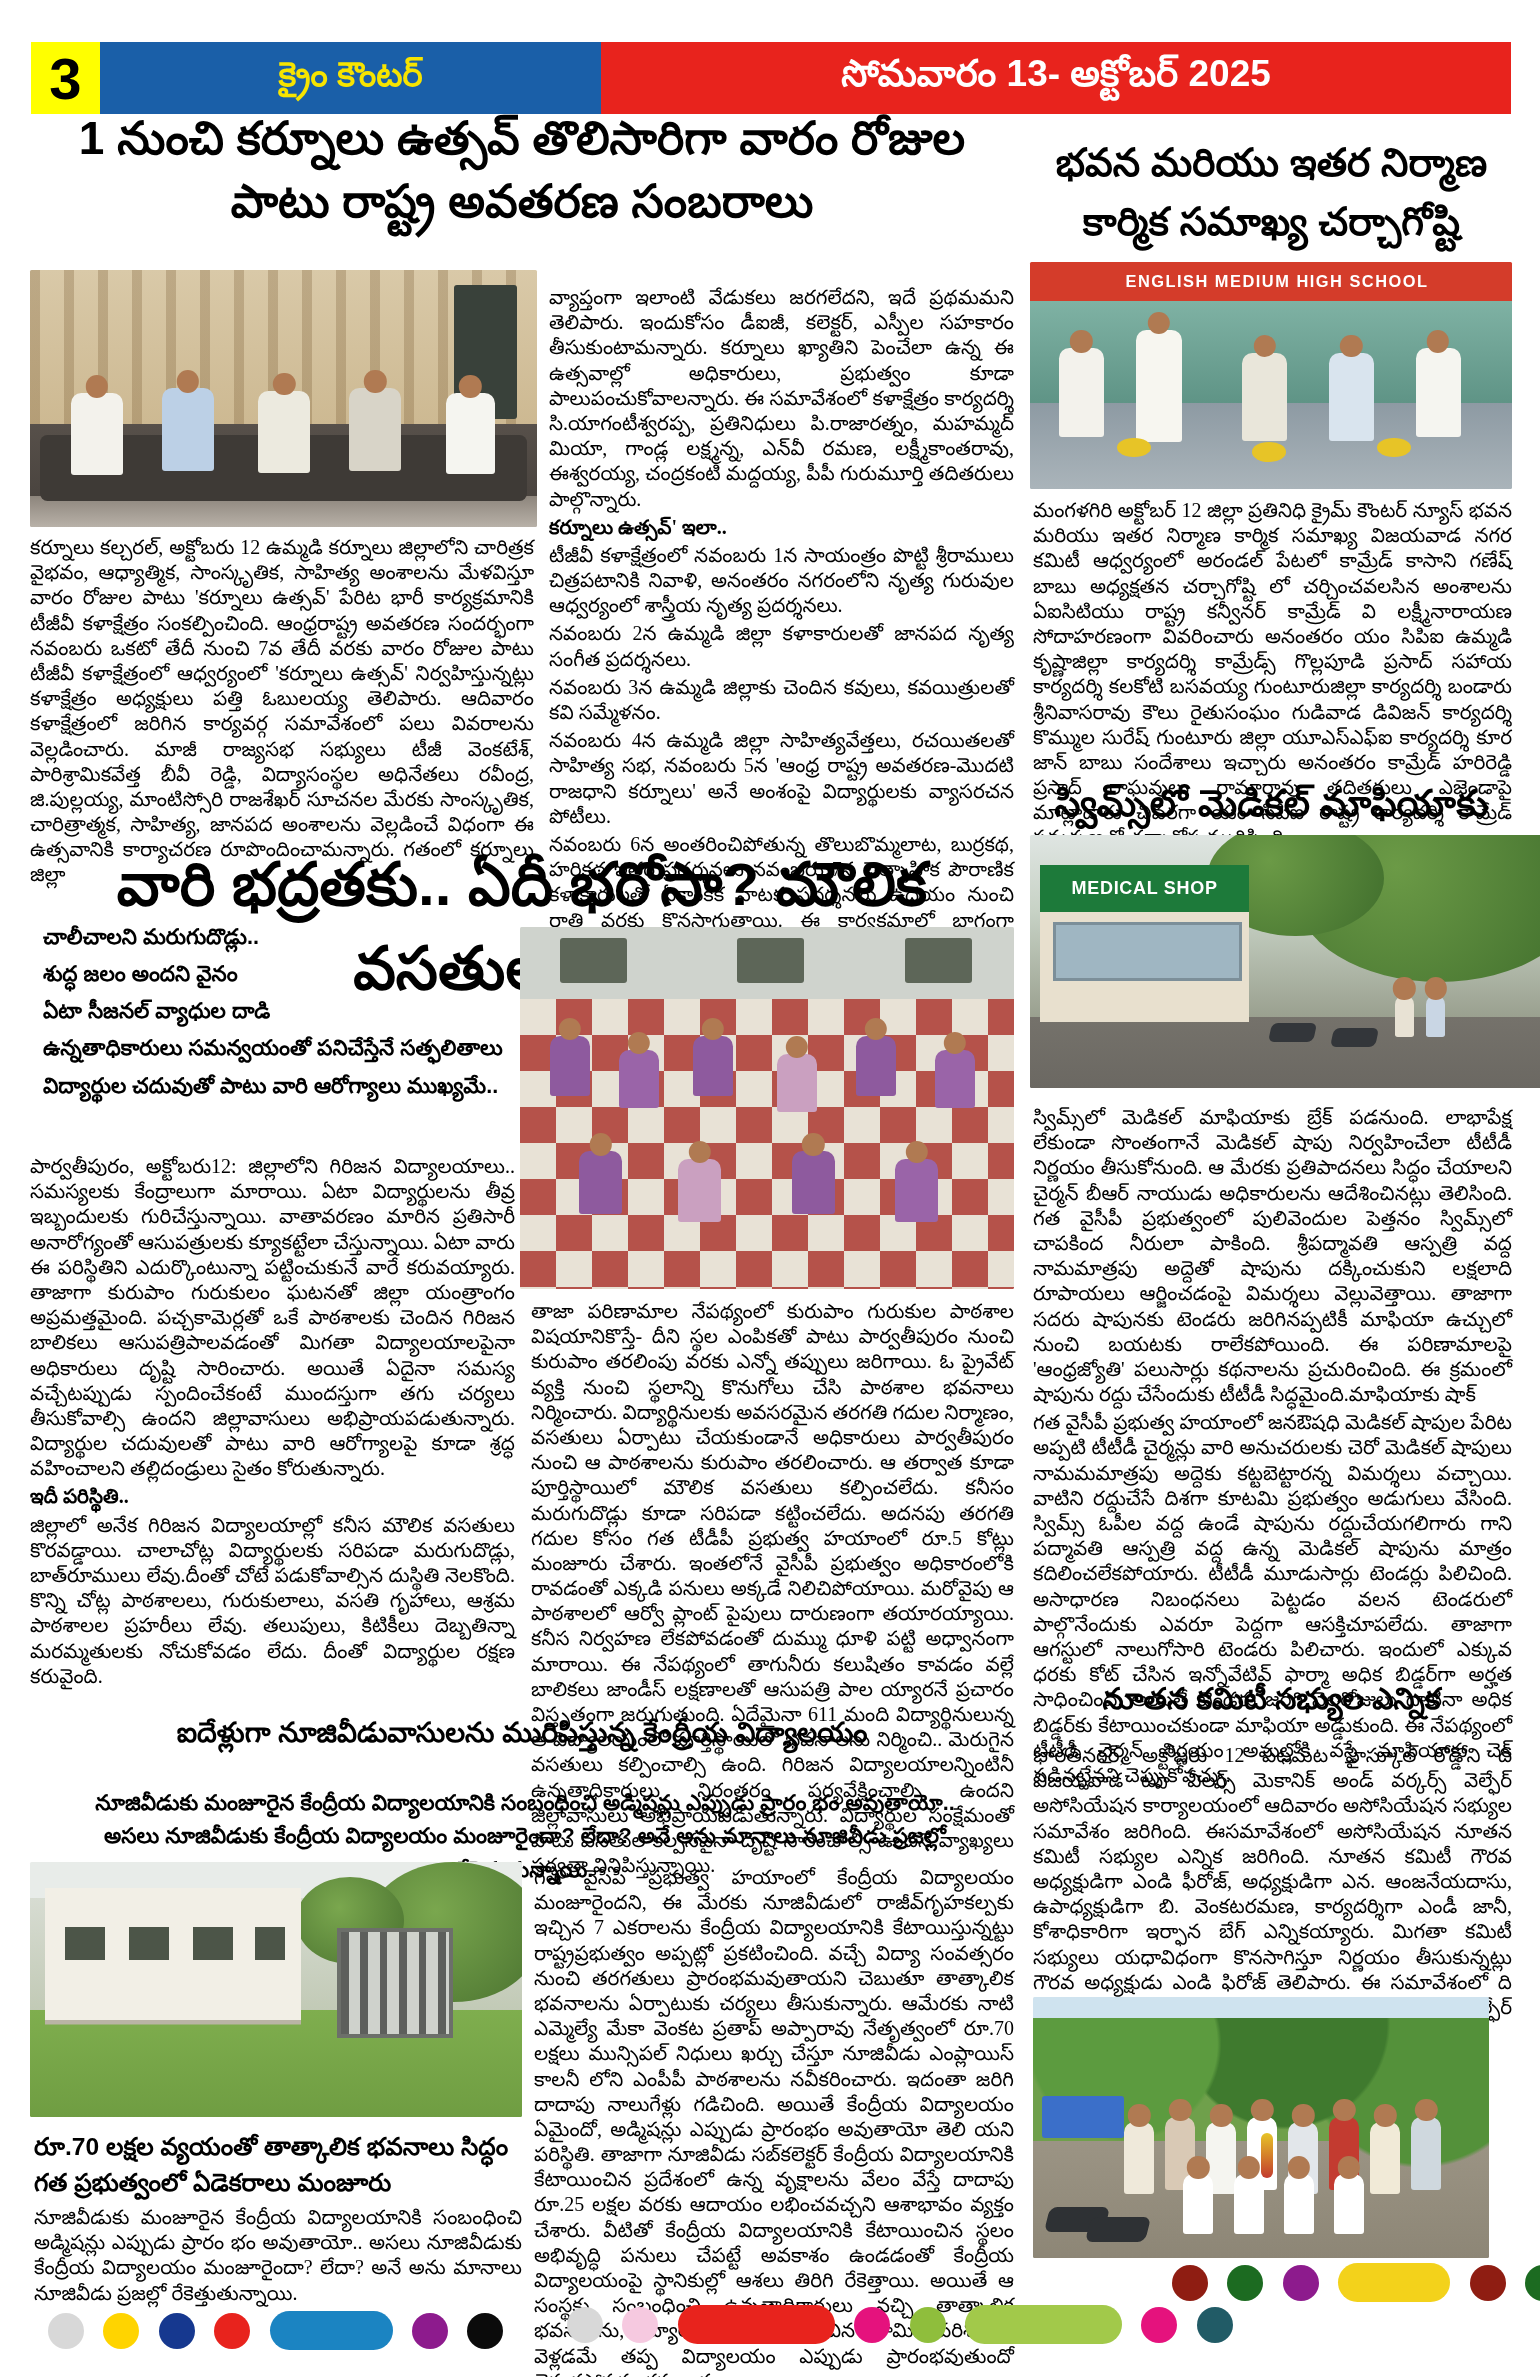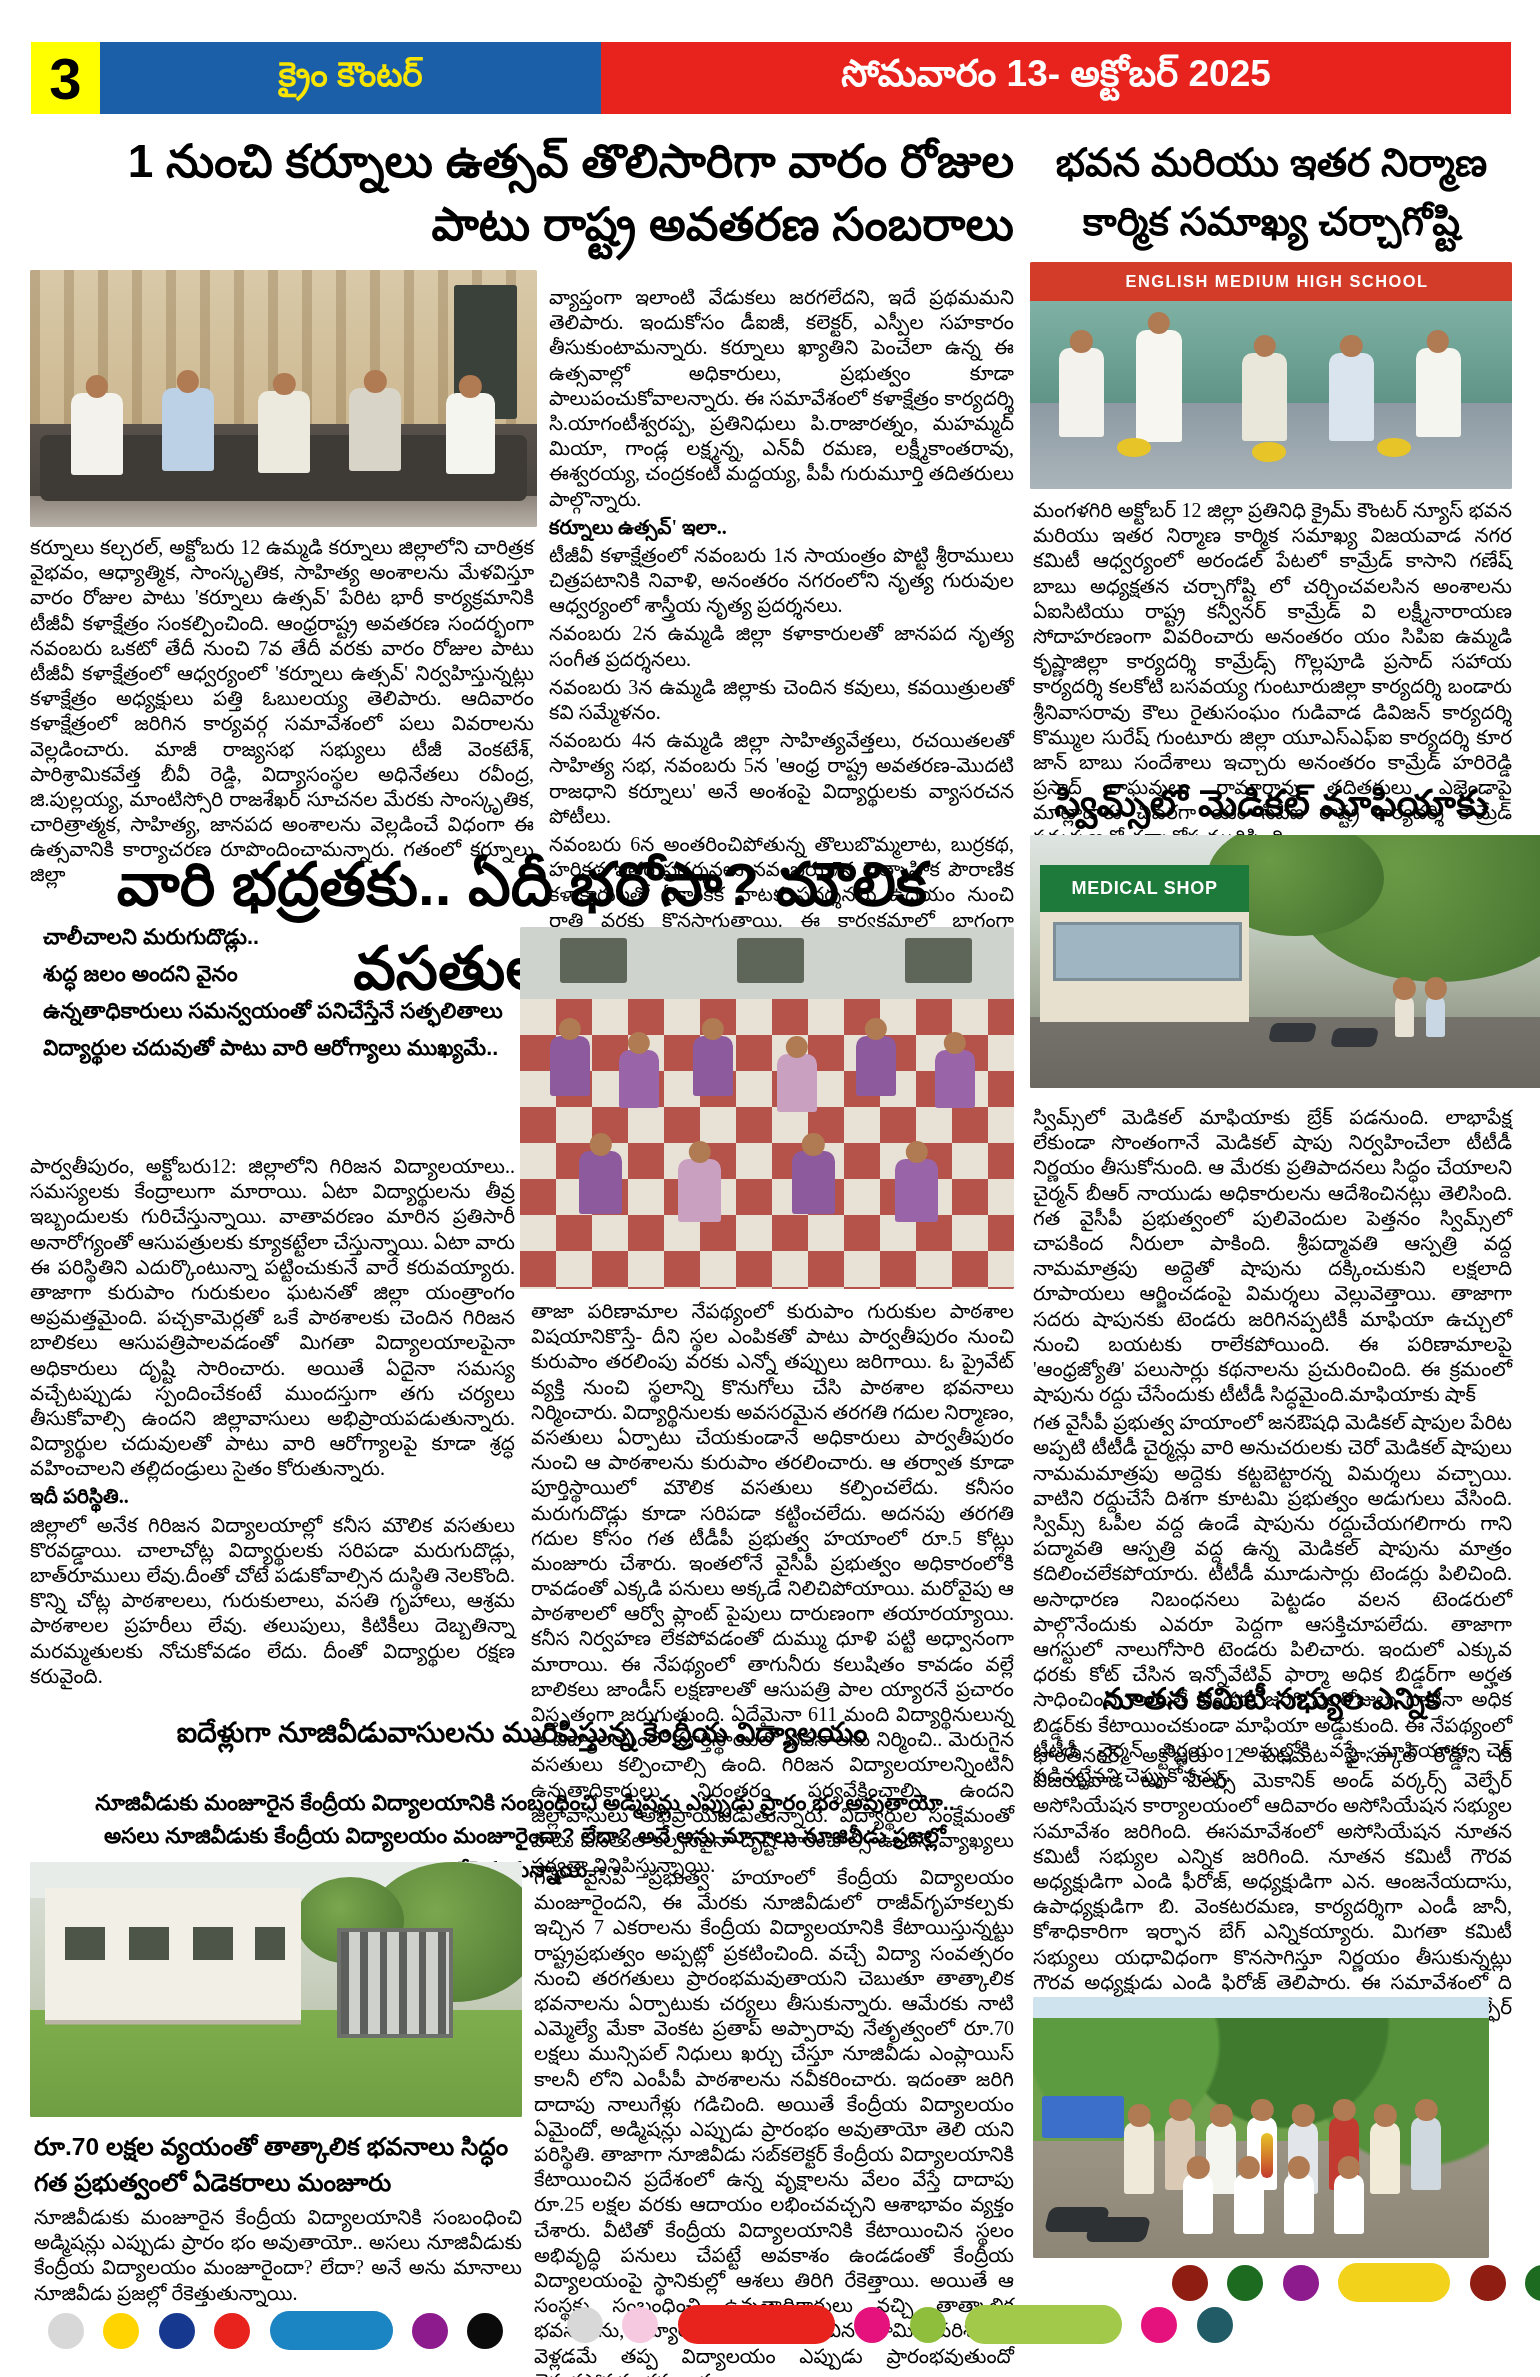--- a/index.html
+++ b/index.html
@@ -16,21 +16,21 @@
   #pagenum{left:31px;top:42px;width:69px;height:72px;background:#ffff00;color:#000;
            font-family:"Liberation Sans",sans-serif;font-size:58px;font-weight:bold;
            display:flex;align-items:center;justify-content:center;}
   #brand{left:100px;top:42px;width:501px;height:72px;background:#1a5fa8;color:#f7e400;
          font-family:"Liberation Sans",sans-serif;font-size:34px;font-weight:bold;
          display:flex;align-items:center;justify-content:center;}
   #datebar{left:601px;top:42px;width:910px;height:72px;background:#e8231d;color:#ffffff;
            font-family:"Liberation Sans",sans-serif;font-size:37px;font-weight:bold;
            display:flex;align-items:center;justify-content:center;}
   
-  #h-utsav{left:30px;top:130px;width:984px;font-size:46px;line-height:1.38;text-align:right;}
+  #h-utsav{left:30px;top:107px;width:984px;font-size:46px;line-height:1.38;}
   #h-karmika{left:1029px;top:134px;width:485px;font-size:39px;line-height:1.5;}
   #h-swims{left:1029px;top:783px;width:485px;font-size:37px;}
   #h-committee{left:1029px;top:1682px;width:485px;font-size:30px;}
   #h-bhadratha{left:30px;top:850px;width:984px;font-size:60px;}
   #h-kendriya{left:30px;top:1717px;width:984px;font-size:28px;}
   #kendriya-deck{left:89px;top:1786px;width:872px;font-size:21.6px;font-weight:bold;
                  text-align:center;line-height:1.55;font-family:"Liberation Sans",sans-serif;}
   
   #utsav-left{left:30px;top:535px;width:504px;}
   #utsav-mid{left:549px;top:285px;width:465px;}
@@ -166,20 +166,21 @@
   </div>
   <div id="swims-body" class="bodycol">
     <p>స్విమ్స్‌లో మెడికల్ మాఫియాకు బ్రేక్ పడనుంది. లాభాపేక్ష లేకుండా సొంతంగానే మెడికల్ షాపు నిర్వహించేలా టీటీడీ నిర్ణయం తీసుకోనుంది. ఆ మేరకు ప్రతిపాదనలు సిద్ధం చేయాలని చైర్మన్ బీఆర్ నాయుడు అధికారులను ఆదేశించినట్లు తెలిసింది. గత వైసీపీ ప్రభుత్వంలో పులివెందుల పెత్తనం స్విమ్స్‌లో చాపకింద నీరులా పాకింది. శ్రీపద్మావతి ఆస్పత్రి వద్ద నామమాత్రపు అద్దెతో షాపును దక్కించుకుని లక్షలాది రూపాయలు ఆర్జించడంపై విమర్శలు వెల్లువెత్తాయి. తాజాగా సదరు షాపునకు టెండరు జరిగినప్పటికీ మాఫియా ఉచ్చులో నుంచి బయటకు రాలేకపోయింది. ఈ పరిణామాలపై 'ఆంధ్రజ్యోతి' పలుసార్లు కథనాలను ప్రచురించింది. ఈ క్రమంలో షాపును రద్దు చేసేందుకు టీటీడీ సిద్ధమైంది.మాఫియాకు షాక్</p>
     <p>గత వైసీపీ ప్రభుత్వ హయాంలో జనఔషధి మెడికల్ షాపుల పేరిట అప్పటి టీటీడీ చైర్మన్లు వారి అనుచరులకు చెరో మెడికల్ షాపులు నామమమాత్రపు అద్దెకు కట్టబెట్టారన్న విమర్శలు వచ్చాయి. వాటిని రద్దుచేసే దిశగా కూటమి ప్రభుత్వం అడుగులు వేసింది. స్విమ్స్ ఓపీల వద్ద ఉండే షాపును రద్దుచేయగలిగారు గాని పద్మావతి ఆస్పత్రి వద్ద ఉన్న మెడికల్ షాపును మాత్రం కదిలించలేకపోయారు. టీటీడీ మూడుసార్లు టెండర్లు పిలిచింది. అసాధారణ నిబంధనలు పెట్టడం వలన టెండరులో పాల్గొనేందుకు ఎవరూ పెద్దగా ఆసక్తిచూపలేదు. తాజాగా ఆగస్టులో నాలుగోసారి టెండరు పిలిచారు. ఇందులో ఎక్కువ ధరకు కోట్ చేసిన ఇన్నోవేటివ్ ఫార్మా అధిక బిడ్డర్‌గా అర్హత సాధించింది. అయితే టెండరు జరిగి నెలరోజులు దాటినా అధిక బిడ్డర్‌కు కేటాయించకుండా మాఫియా అడ్డుకుంది. ఈ నేపథ్యంలో టీటీడీ చైర్మన్ నిర్ణయం అమల్లోకి వస్తే మాఫియాకు చెక్ పడినట్టేనని చెప్పుకోవచ్చు.</p>
   </div>
 
   <div id="h-bhadratha" class="headline">వారి భద్రతకు.. ఏదీ భరోసా? మౌలిక వసతుల కొరత</div>
   <div id="bhadratha-bullets" class="abs">
     <div>చాలీచాలని మరుగుదొడ్లు..</div>
     <div>శుద్ధ జలం అందని వైనం</div>
+    <div>ఏటా సీజనల్ వ్యాధుల దాడి</div>
     <div>ఉన్నతాధికారులు సమన్వయంతో పనిచేస్తేనే సత్ఫలితాలు</div>
     <div>విద్యార్థుల చదువుతో పాటు వారి ఆరోగ్యాలు ముఖ్యమే..</div>
   </div>
   <div id="ph4" class="photo">
     <div class="window" style="left:8%;"></div>
     <div class="window" style="left:44%;"></div>
     <div class="window" style="left:78%;"></div>
     <div class="person" style="left:6%;top:30%;width:40px;height:60px;--shirt:#8e5a9e;"></div>
     <div class="person" style="left:20%;top:34%;width:40px;height:58px;--shirt:#9a64a8;"></div>
     <div class="person" style="left:35%;top:30%;width:40px;height:60px;--shirt:#8e5a9e;"></div>

